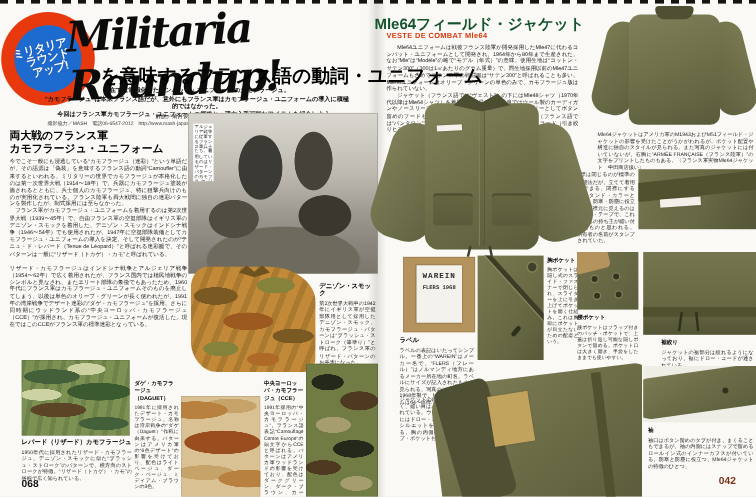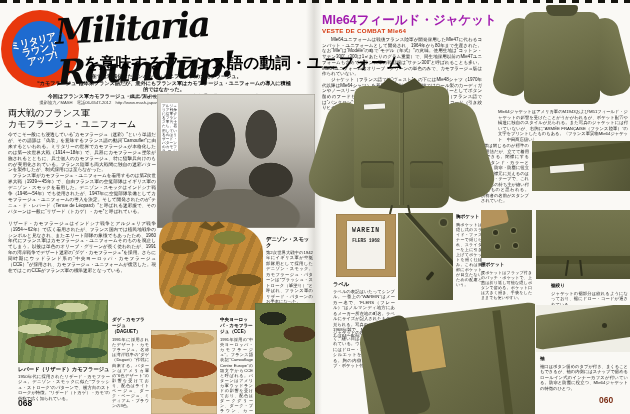--- a/index.html
+++ b/index.html
@@ -37,21 +37,21 @@
     font-family:"DejaVu Serif", serif; font-style:italic; font-weight:bold;
     font-size:35px; letter-spacing:-2px; color:#0c0c0c; transform:rotate(-3deg); }
   #headline { left:84px; top:53px; font-size:15.5px; font-weight:bold; color:#000; letter-spacing:0.2px; }
   #intro { left:35px; top:73px; width:258px; text-align:center;
     font-size:5.1px; font-weight:bold; line-height:6.6px; color:#111; }
   #credits { left:35px; top:94px; width:258px; text-align:center; font-size:4.6px; color:#222; }
   #contact { left:20px; top:100px; width:288px; text-align:center; font-size:4.2px; color:#3a3a3a; }
 
   
   #left-col { left:8px; top:108px; width:148px; height:190px; overflow:hidden; }
-  .sec-h { font-size:9px; line-height:10.5px; font-weight:normal; color:#000; white-space:pre-line; }
+  .sec-h { font-size:9px; line-height:10.5px; font-weight:bold; color:#000; white-space:pre-line; }
   #left-col .body-sm { margin-top:3px; margin-bottom:6px; }
 
   
   #soldiers { left:157px; top:94px; width:158px; height:134px;
     background:
       radial-gradient(ellipse 30px 44px at 38% 34%, #3c3a34 0 60%, transparent 62%),
       radial-gradient(ellipse 26px 40px at 66% 30%, #45423a 0 60%, transparent 62%),
       radial-gradient(ellipse 34px 26px at 24% 66%, #504c42 0 60%, transparent 62%),
       radial-gradient(ellipse 36px 28px at 72% 64%, #3a372f 0 60%, transparent 62%),
       radial-gradient(ellipse 90px 40px at 50% 92%, #6e6a5e 0 70%, transparent 72%),
@@ -107,21 +107,21 @@
       radial-gradient(ellipse 22px 10px at 70% 90%, #a59d6e 0 60%, transparent 62%); }
 
   #lizard-cap { left:18px; top:366px; width:92px; }
   #daguet-cap { left:112px; top:317px; width:37px; }
   #cce-cap { left:220px; top:317px; width:33px; }
   .pagenum { font-size:8.5px; font-weight:bold; color:#111;text-align:center; }
   #pn-068 { left:18px; top:398px; }
   #pn-069 { left:599px; top:395px; color:#7c3018; }
 
   
-  #r-title { left:322px; top:12px; font-size:12.5px; font-weight:bold; color:#a21caf; }
+  #r-title { left:312px; top:12px; font-size:12.5px; font-weight:bold; color:#14532d; }
   #r-sub { left:322px; top:27px; font-size:6.2px; font-weight:bold; color:#d5390f; letter-spacing:.3px; }
   #r-body { left:322px; top:37px; width:160px; }
   #r-body p { font-size:4.5px; line-height:5.7px; text-align:justify; color:#181818; text-indent:9px; }
 
   
   #back-jacket { left:497px; top:2px; width:130px; height:104px; }
   #bj-torso { left:27px; top:10px; width:76px; height:92px; border-radius:10px 10px 8px 8px;
     background:linear-gradient(160deg,#80815a 0%,#6e6f49 50%,#595a3a 100%); }
   #bj-sleeve-l { left:2px; top:16px; width:34px; height:78px; border-radius:14px;
     transform:rotate(14deg); background:linear-gradient(120deg,#7b7c53,#5d5e3d); }
@@ -367,14 +367,14 @@
     <div class="cap">袖口はボタン留めのタブが付き、まくることもできるが、袖の内側にはスナップで留めるロールイン式のインナーカフスが付いている。防寒と防塵に役立つ、Mle64ジャケットの特徴のひとつ。</div>
   </div>
 
   <div id="inside-photo" class="abs">
     <div id="ij-body" class="abs"></div>
     <div id="ij-lapel" class="abs"></div>
     <div id="ij-edge" class="abs"></div>
     <div id="ij-pocket" class="abs"></div>
   </div>
 
-  <div id="pn-069" class="abs pagenum">060</div>
+  <div id="pn-069" class="abs pagenum">042</div>
 </div>
 
 </body></html>

